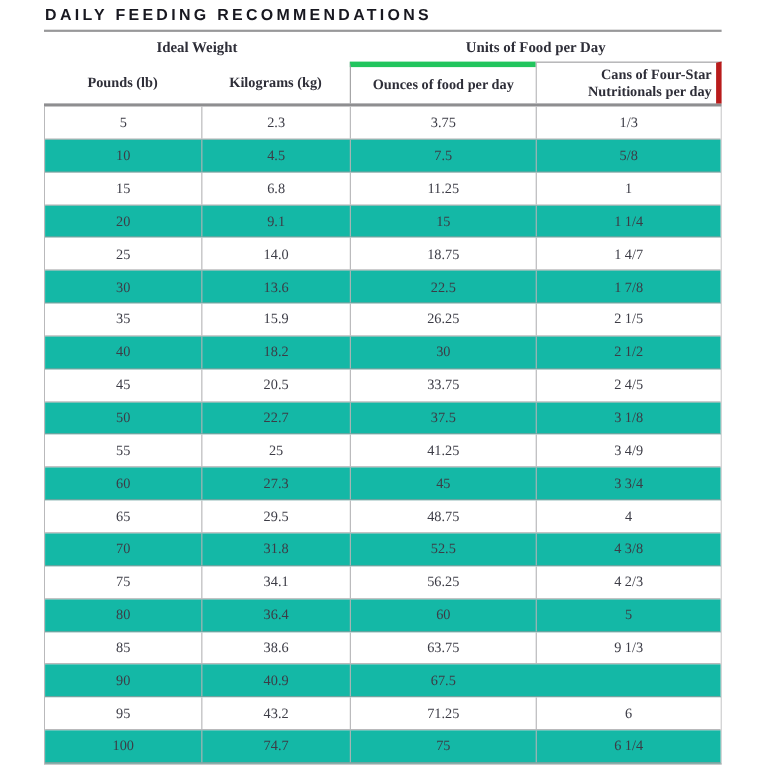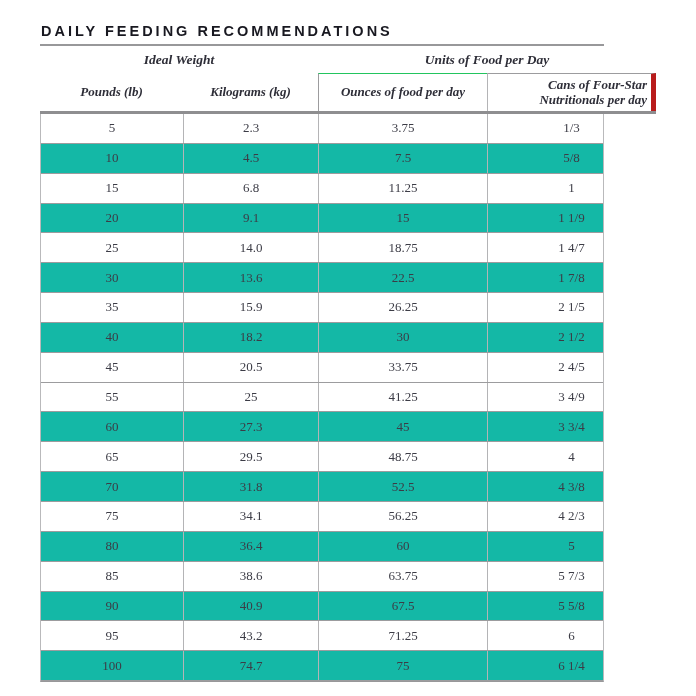--- a/index.html
+++ b/index.html
@@ -4,57 +4,56 @@
 <style>
   * { margin: 0; padding: 0; box-sizing: border-box; }
   html, body { background: #ffffff; }
   body {
     width: 696px; height: 696px;
     font-family: "Liberation Serif", serif;
     color: #32323c;
     overflow: hidden;
   }
   .page {
-    width: 564px;
+    width: 616px;
     margin-left: 40px;
-    padding-top: 20px;
+    padding-top: 3px;
   }
   .title {
     font-family: "Liberation Sans", sans-serif;
     font-weight: bold;
     font-size: 14.5px;
     letter-spacing: 3px;
     color: #181820;
     padding: 3px 0 5px 1px;
     border-bottom: 2px solid #98989a;
   }
   .feeding-table { width: 100%; }
   .grid-row {
     display: grid;
     grid-template-columns: 143px 135px 169px 169px;
     width: 616px;
-    font-style: italic;
   }
   
   .group-header { height: 27px; }
   .gh-cell {
     grid-column: span 2;
     display: flex; align-items: center; justify-content: center;
     font-weight: bold; font-size: 13.5px; color: #2e2e38;
   }
   
   .sub-header { height: 38px; }
   .sh-cell {
     display: flex; align-items: center; justify-content: center;
     text-align: center;
     font-weight: bold; font-size: 13px; line-height: 1.15;
     color: #2e2e38;
     padding: 0 4px;
   }
-  .sh-cell.boxed-left  { border-top: 1px solid #22c55e; border-left: 1px solid #9c9c9e; }
+  .sh-cell.boxed-left  { border-top: 5px solid #22c55e; border-left: 1px solid #9c9c9e; }
   .sh-cell.boxed-right { border-top: 1px solid #9c9c9e; border-left: 1px solid #b4b4b6; border-right: 5px solid #b91c1c; text-align: right; }
   .thick-rule { height: 3px; background: #8e8e90; width: 616px; }
   
   .table-body {
     border-left: 1px solid #b9b9bb;
     border-right: 1px solid #b9b9bb;
     border-bottom: 1px solid #98989a;
   }
   .row {
     display: grid;
@@ -109,21 +108,21 @@
         <div class="row">
           <div class="cell">15</div>
           <div class="cell">6.8</div>
           <div class="cell">11.25</div>
           <div class="cell">1</div>
         </div>
         <div class="row shaded">
           <div class="cell">20</div>
           <div class="cell">9.1</div>
           <div class="cell">15</div>
-          <div class="cell">1 1/9</div>
+          <div class="cell">1 1/4</div>
         </div>
         <div class="row">
           <div class="cell">25</div>
           <div class="cell">14.0</div>
           <div class="cell">18.75</div>
           <div class="cell">1 4/7</div>
         </div>
         <div class="row shaded">
           <div class="cell">30</div>
           <div class="cell">13.6</div>
@@ -141,20 +140,26 @@
           <div class="cell">18.2</div>
           <div class="cell">30</div>
           <div class="cell">2 1/2</div>
         </div>
         <div class="row">
           <div class="cell">45</div>
           <div class="cell">20.5</div>
           <div class="cell">33.75</div>
           <div class="cell">2 4/5</div>
         </div>
+        <div class="row shaded">
+          <div class="cell">50</div>
+          <div class="cell">22.7</div>
+          <div class="cell">37.5</div>
+          <div class="cell">3 1/8</div>
+        </div>
         <div class="row">
           <div class="cell">55</div>
           <div class="cell">25</div>
           <div class="cell">41.25</div>
           <div class="cell">3 4/9</div>
         </div>
         <div class="row shaded">
           <div class="cell">60</div>
           <div class="cell">27.3</div>
           <div class="cell">45</div>
@@ -181,27 +186,26 @@
         <div class="row shaded">
           <div class="cell">80</div>
           <div class="cell">36.4</div>
           <div class="cell">60</div>
           <div class="cell">5</div>
         </div>
         <div class="row">
           <div class="cell">85</div>
           <div class="cell">38.6</div>
           <div class="cell">63.75</div>
-          <div class="cell">5 7/3</div>
+          <div class="cell">9 1/3</div>
         </div>
         <div class="row shaded">
           <div class="cell">90</div>
           <div class="cell">40.9</div>
           <div class="cell">67.5</div>
-          <div class="cell">5 5/8</div>
         </div>
         <div class="row">
           <div class="cell">95</div>
           <div class="cell">43.2</div>
           <div class="cell">71.25</div>
           <div class="cell">6</div>
         </div>
         <div class="row shaded">
           <div class="cell">100</div>
           <div class="cell">74.7</div>

